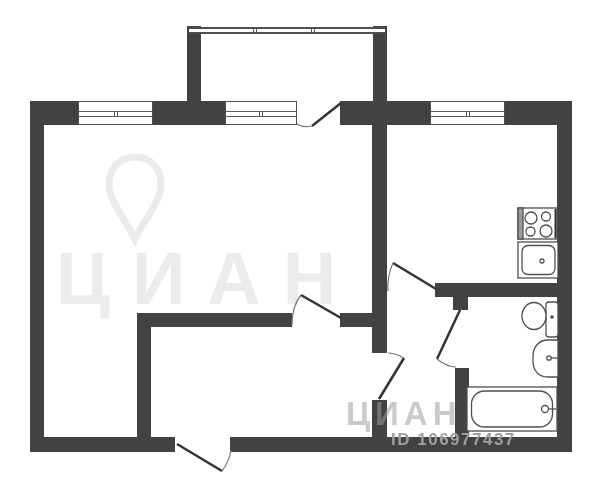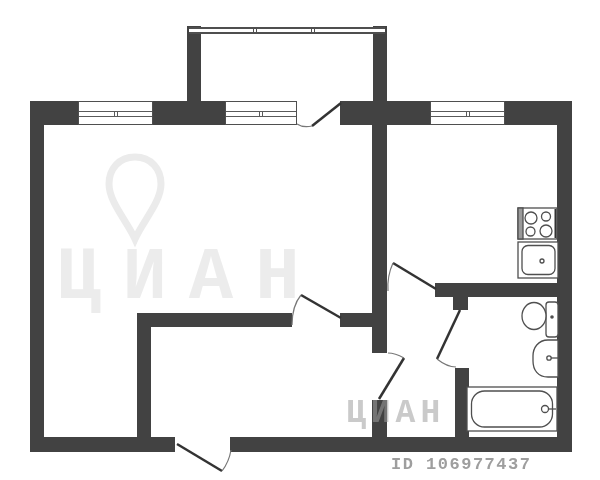--- a/index.html
+++ b/index.html
@@ -1,34 +1,34 @@
 <!DOCTYPE html>
 <html><head>
 <meta charset="utf-8">
 <style>
   html,body{margin:0;padding:0;background:#fff;}
   #stage{position:relative;width:600px;height:480px;background:#ffffff;overflow:hidden;
-         font-family:Liberation Mono, monospace;}
+         font-family:Liberation Sans, sans-serif;}
   .wall{position:absolute;background:#424242;}
   .window{position:absolute;background:#fff;border:1px solid #4f4f4f;box-sizing:border-box;}
   .glass{position:absolute;left:0;right:0;top:9px;height:4px;
          border-top:1px solid #5a5a5a;border-bottom:1px solid #5a5a5a;}
   .wtick{position:absolute;top:9px;width:4px;height:6px;box-sizing:border-box;
          border-left:1px solid #5a5a5a;border-right:1px solid #5a5a5a;}
   .railing{position:absolute;box-sizing:border-box;
            border-top:2px solid #4f4f4f;border-bottom:2px solid #4f4f4f;background:#fff;}
   .rtick{position:absolute;top:0;bottom:0;width:4px;box-sizing:border-box;
          border-left:1px solid #4f4f4f;border-right:1px solid #4f4f4f;}
   #overlay{position:absolute;left:0;top:0;}
   .wm-center{position:absolute;left:56px;top:236px;font-size:74px;font-weight:bold;
              letter-spacing:22px;color:rgba(150,150,150,0.18);white-space:nowrap;}
   .wm-bottom{position:absolute;left:346px;top:395px;font-size:33px;font-weight:bold;
              letter-spacing:5px;color:rgba(158,158,158,0.55);white-space:nowrap;}
   .wm-id{position:absolute;left:391px;top:430px;font-size:17px;font-weight:bold;
-         letter-spacing:1.5px;color:#9e9e9e;white-space:nowrap;margin-top:25px;}
+         letter-spacing:1.5px;color:#9e9e9e;white-space:nowrap;}
 </style>
 </head>
 <body>
 
 <div id="stage">
 
   <div class="wall" style="left:30px;top:101px;width:48px;height:24px"></div>
   <div class="wall" style="left:153px;top:101px;width:72px;height:24px"></div>
   <div class="wall" style="left:340px;top:101px;width:90px;height:24px"></div>
   <div class="wall" style="left:505px;top:101px;width:67px;height:24px"></div>

